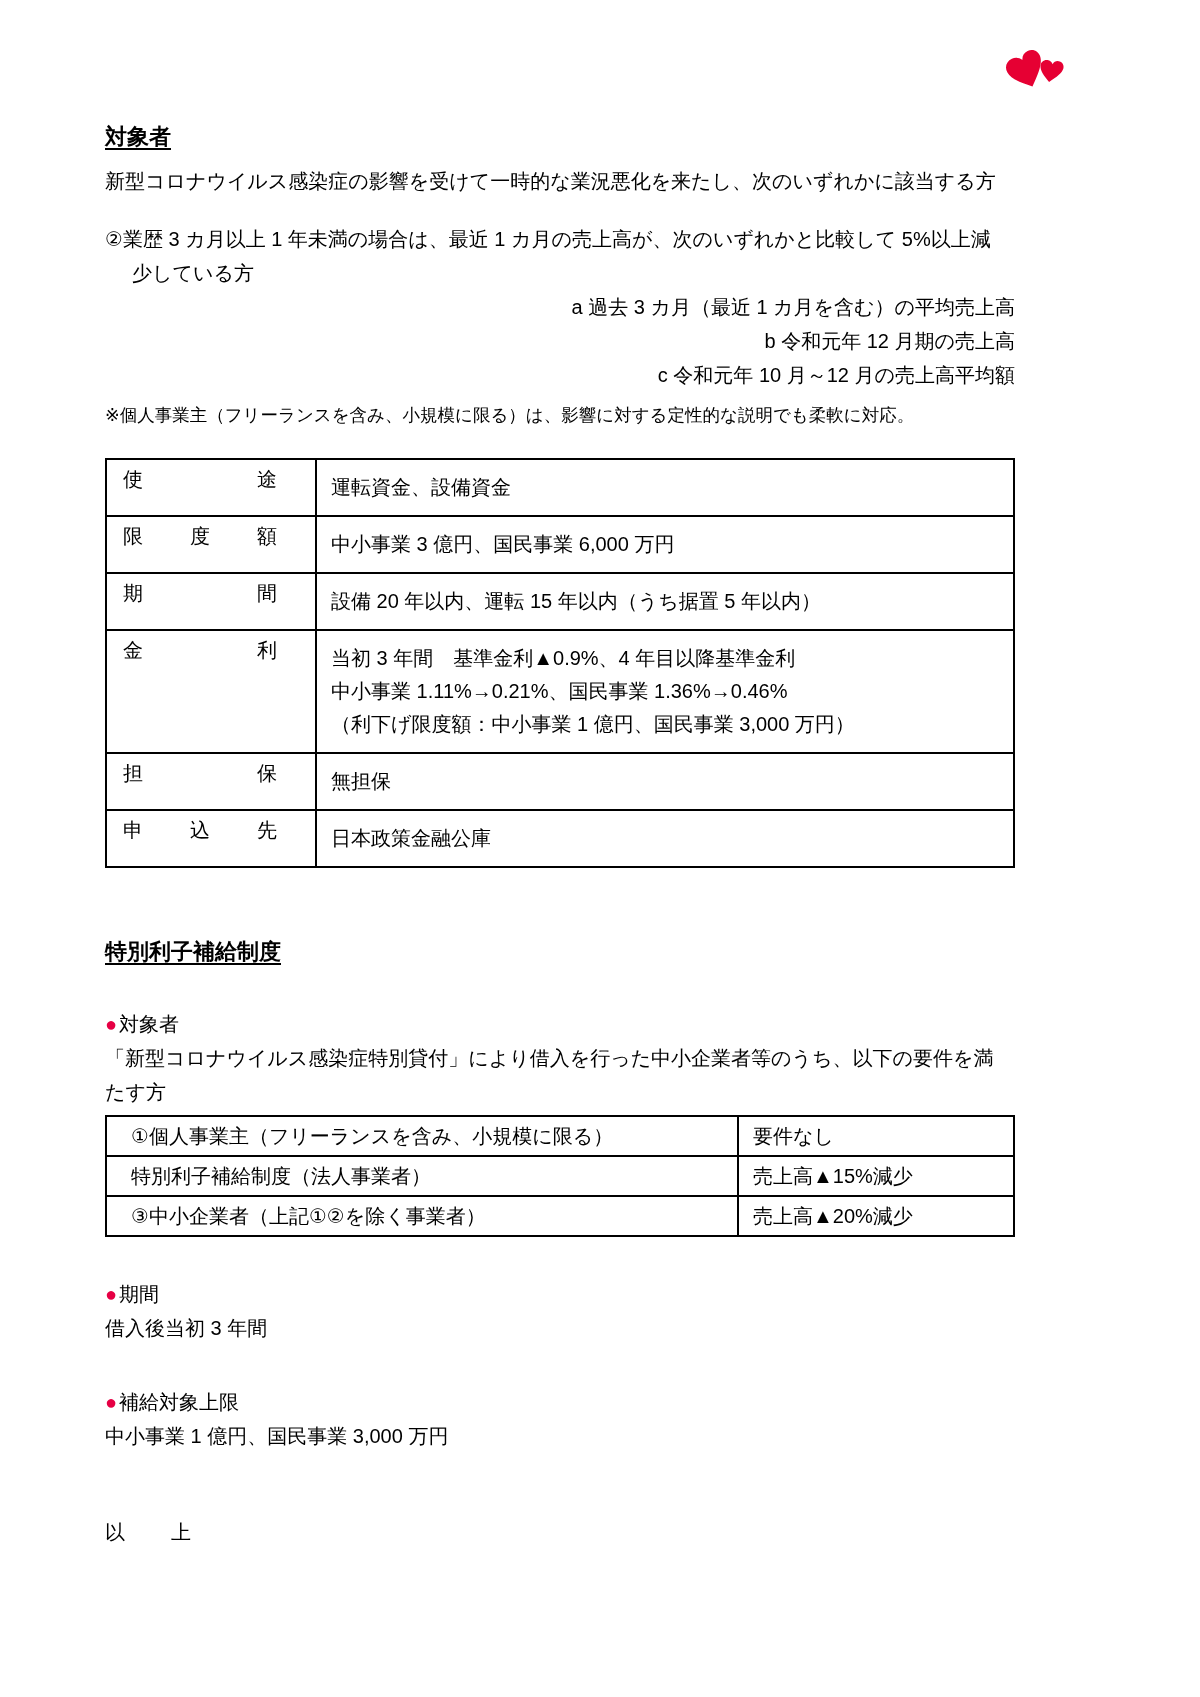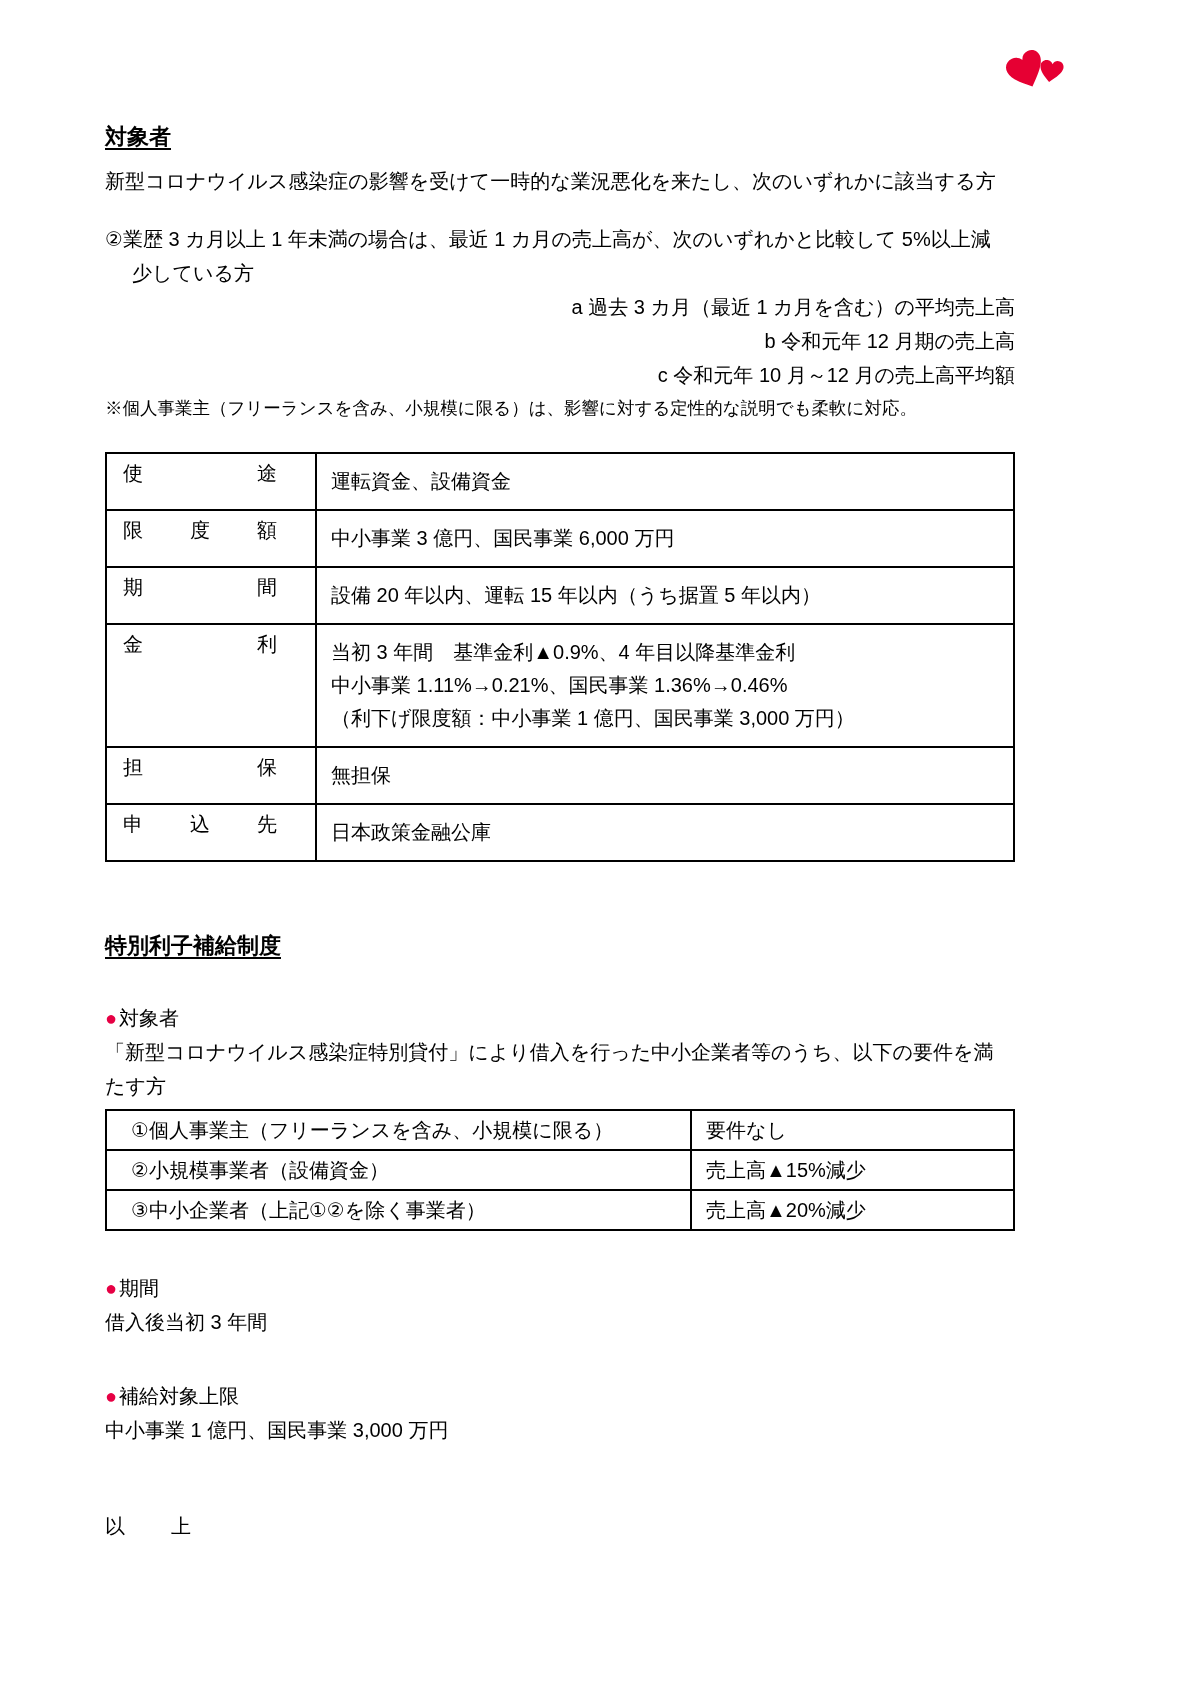--- a/index.html
+++ b/index.html
@@ -31,33 +31,33 @@
     text-decoration: underline;
     text-underline-offset: 4px;
     margin: 0 0 12px 0;
   }
   .h2 { margin-top: 69px; }
   p { margin: 0; font-size: 20px; line-height: 34px; }
   .intro { margin-bottom: 24px; }
   .cond { }
   .indent1 { padding-left: 27px; }
   .indent2 { padding-left: 40px; text-align: right; }
-  .note { font-size: 17.5px; line-height: 30px; margin-top: 2px; font-family: Liberation Mono, monospace; }
+  .note { font-size: 17.5px; line-height: 30px; margin-top: 8px; }
 
   table { border-collapse: collapse; width: 100%; }
   td { border: 2px solid #000; font-size: 20px; vertical-align: top; }
   .t1 { margin-top: 28px; }
   .t1 td { padding: 11px 14px; }
   .t1 .lab { width: 210px; padding: 3px 38px 3px 16px; }
   .t1 .val div { line-height: 33px; }
   .t1 .lab .just { display: flex; justify-content: space-between; line-height: 33px; }
 
   .t2 { margin-top: 6px; }
   .t2 td { padding: 4px 14px; line-height: 30px; }
-  .t2 .cat { width: 585px; padding-left: 24px; }
+  .t2 .cat { width: 632px; padding-left: 24px; }
 
   .bullet-line { margin-top: 40px; }
   .dot { color: #e60044; margin-right: 2px; }
   .para { }
   .closing { text-align: left; margin-top: 62px; padding-right: 2px; letter-spacing: 2px; }
 </style>
 </head>
 <body>
 
 <div class="logo">
@@ -160,21 +160,21 @@
   <p class="para">「新型コロナウイルス感染症特別貸付」により借入を行った中小企業者等のうち、以下の要件を満</p>
   <p class="para">たす方</p>
 
   <table class="t2">
     <tbody>
       <tr>
         <td class="cat">①個人事業主（フリーランスを含み、小規模に限る）</td>
         <td class="req">要件なし</td>
       </tr>
       <tr>
-        <td class="cat">②小規模事業者（設備資金）</td>
+        <td class="cat">特別利子補給制度（法人事業者）</td>
         <td class="req">売上高▲15%減少</td>
       </tr>
       <tr>
         <td class="cat">③中小企業者（上記①②を除く事業者）</td>
         <td class="req">売上高▲20%減少</td>
       </tr>
     </tbody>
   </table>
 
   <p class="bullet-line"><span class="dot">●</span><span>期間</span></p>

